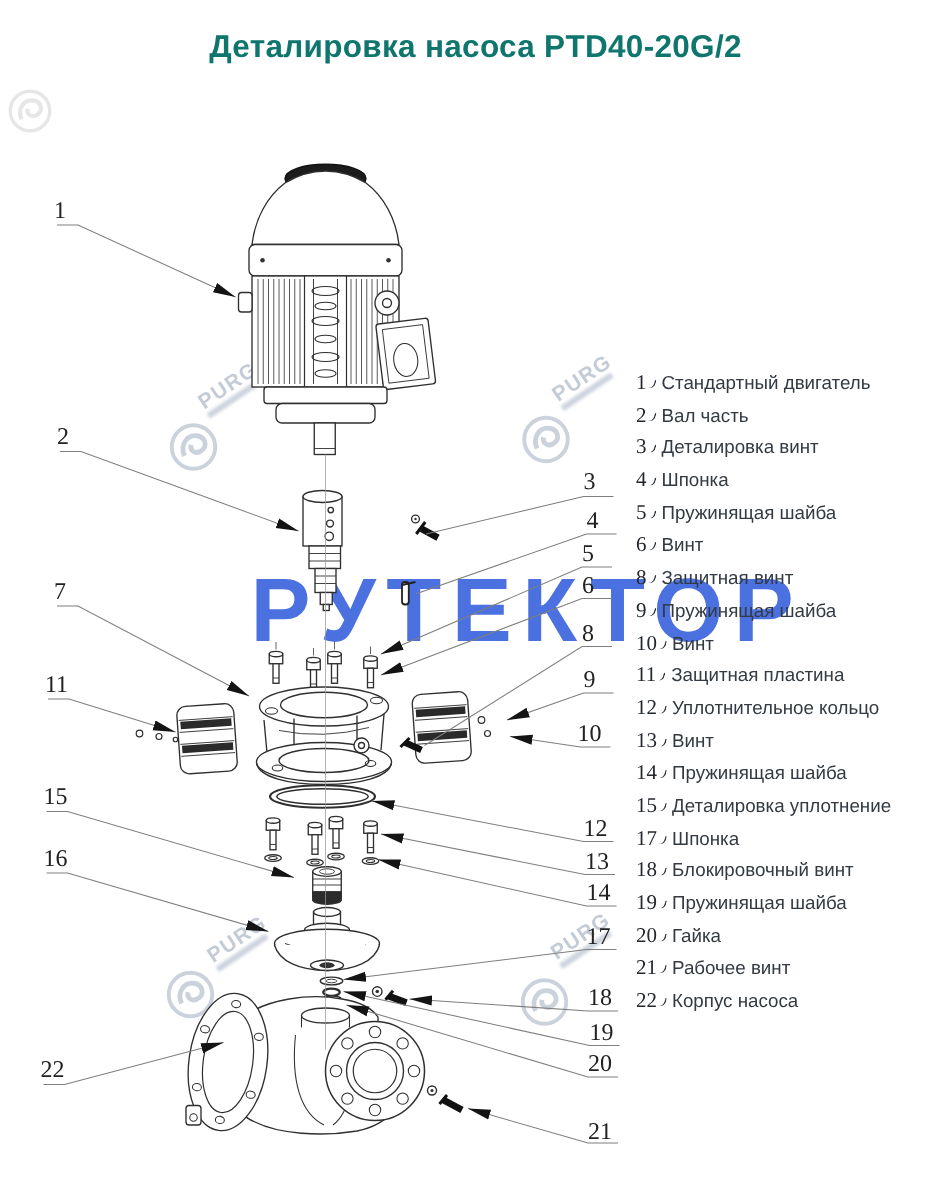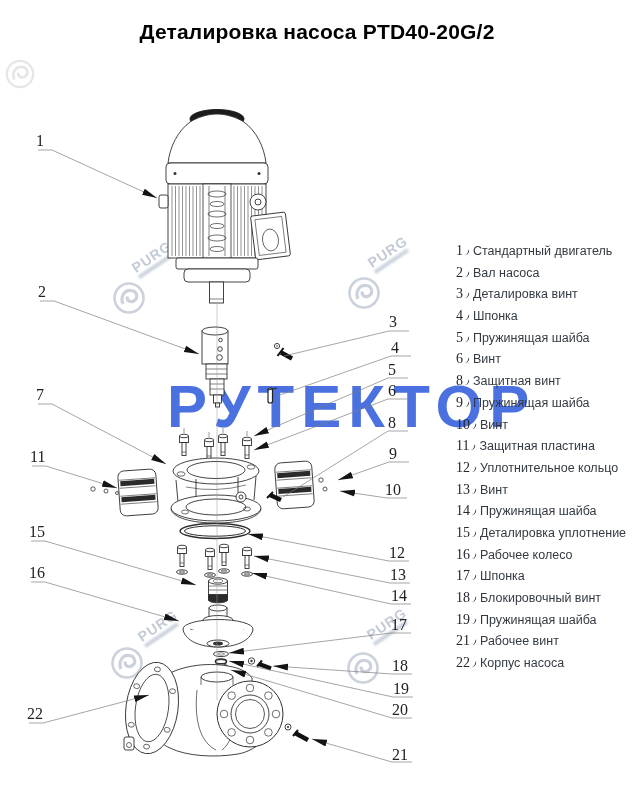--- a/index.html
+++ b/index.html
@@ -1,35 +1,35 @@
 <!DOCTYPE html>
 <html><head>
 <meta charset="utf-8">
 <style>
   html,body{margin:0;padding:0;background:#fff;}
   #page{position:relative;width:634px;height:800px;background:#fff;overflow:hidden;
         font-family:"Liberation Sans",sans-serif;}
   
   #title{position:absolute;left:0;top:20px;width:634px;text-align:center;
-         font-size:21px;font-weight:700;color:#000000;letter-spacing:.2px;}
+         font-size:21px;font-weight:700;color:#0f766e;letter-spacing:.2px;}
   
   .wm-logo{position:absolute;opacity:.85;}
   .wm-text{position:absolute;color:#c3cbd6;font-weight:700;font-size:14px;letter-spacing:1px;
            transform:rotate(-34deg);transform-origin:left bottom;line-height:11px;}
   .wm-text .sub{display:block;width:40px;height:4px;background:#ccd3dd;filter:blur(1px);margin-top:2px;}
   #wm-brand{position:absolute;left:167px;top:372px;font-size:60px;font-weight:700;
             color:#1d4ed8;letter-spacing:7px;opacity:.8;white-space:nowrap;}
   
   #diagram{position:absolute;left:0;top:0;z-index:2;}
   
   .callout{position:absolute;z-index:3;font-family:"Liberation Serif",serif;
            font-size:16px;color:#222;line-height:1;}
   
   #plist{position:absolute;left:424px;top:240px;z-index:3;}
-  .prow{height:21.7px;line-height:20px;white-space:nowrap;margin-left:32px;}
+  .prow{height:21.7px;line-height:30px;white-space:nowrap;}
   .prow .n{font-family:"Liberation Serif",serif;font-size:14px;color:#23282e;}
   
   .prow .n::after{content:"";display:inline-block;width:3px;height:6px;margin:0 4px 0 2px;
                   border-right:1.6px solid #2e333a;border-radius:0 0 5px 0;transform:rotate(14deg);}
   .prow .lbl{font-family:"Liberation Sans",sans-serif;font-size:12.5px;color:#333a42;}
 </style>
 </head>
 <body>
 
 <div id="page">
@@ -347,34 +347,34 @@
   <span class="callout" style="left:29px;top:565px">16</span>
   <span class="callout" style="left:391px;top:617px">17</span>
   <span class="callout" style="left:392px;top:658px">18</span>
   <span class="callout" style="left:393px;top:681px">19</span>
   <span class="callout" style="left:392px;top:702px">20</span>
   <span class="callout" style="left:392px;top:747px">21</span>
   <span class="callout" style="left:27px;top:706px">22</span>
 
   <div id="plist">
     <div class="prow"><span class="n">1</span><span class="lbl">Стандартный двигатель</span></div>
-    <div class="prow"><span class="n">2</span><span class="lbl">Вал насоса</span></div>
+    <div class="prow"><span class="n">2</span><span class="lbl">Вал часть</span></div>
     <div class="prow"><span class="n">3</span><span class="lbl">Деталировка винт</span></div>
     <div class="prow"><span class="n">4</span><span class="lbl">Шпонка</span></div>
     <div class="prow"><span class="n">5</span><span class="lbl">Пружинящая шайба</span></div>
     <div class="prow"><span class="n">6</span><span class="lbl">Винт</span></div>
     <div class="prow"><span class="n">8</span><span class="lbl">Защитная винт</span></div>
     <div class="prow"><span class="n">9</span><span class="lbl">Пружинящая шайба</span></div>
     <div class="prow"><span class="n">10</span><span class="lbl">Винт</span></div>
     <div class="prow"><span class="n">11</span><span class="lbl">Защитная пластина</span></div>
     <div class="prow"><span class="n">12</span><span class="lbl">Уплотнительное кольцо</span></div>
     <div class="prow"><span class="n">13</span><span class="lbl">Винт</span></div>
     <div class="prow"><span class="n">14</span><span class="lbl">Пружинящая шайба</span></div>
     <div class="prow"><span class="n">15</span><span class="lbl">Деталировка уплотнение</span></div>
-    <div class="prow"><span class="n">16</span><span class="lbl">Рабочее колесо</span></div>
     <div class="prow"><span class="n">17</span><span class="lbl">Шпонка</span></div>
     <div class="prow"><span class="n">18</span><span class="lbl">Блокировочный винт</span></div>
     <div class="prow"><span class="n">19</span><span class="lbl">Пружинящая шайба</span></div>
+    <div class="prow"><span class="n">20</span><span class="lbl">Гайка</span></div>
     <div class="prow"><span class="n">21</span><span class="lbl">Рабочее винт</span></div>
     <div class="prow"><span class="n">22</span><span class="lbl">Корпус насоса</span></div>
   </div>
 
 </div>
 
 </body></html>

